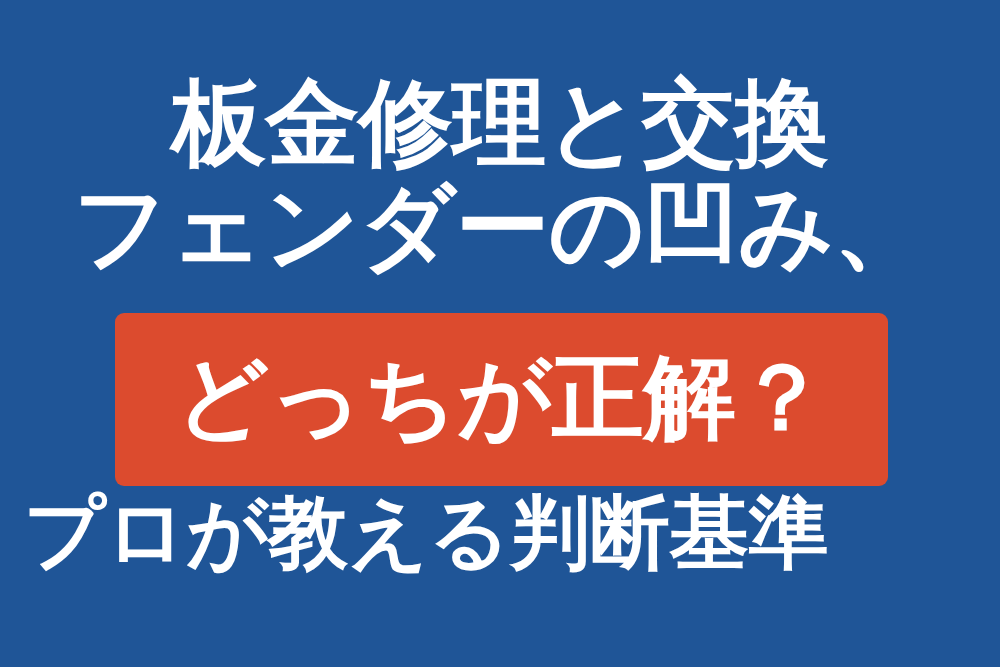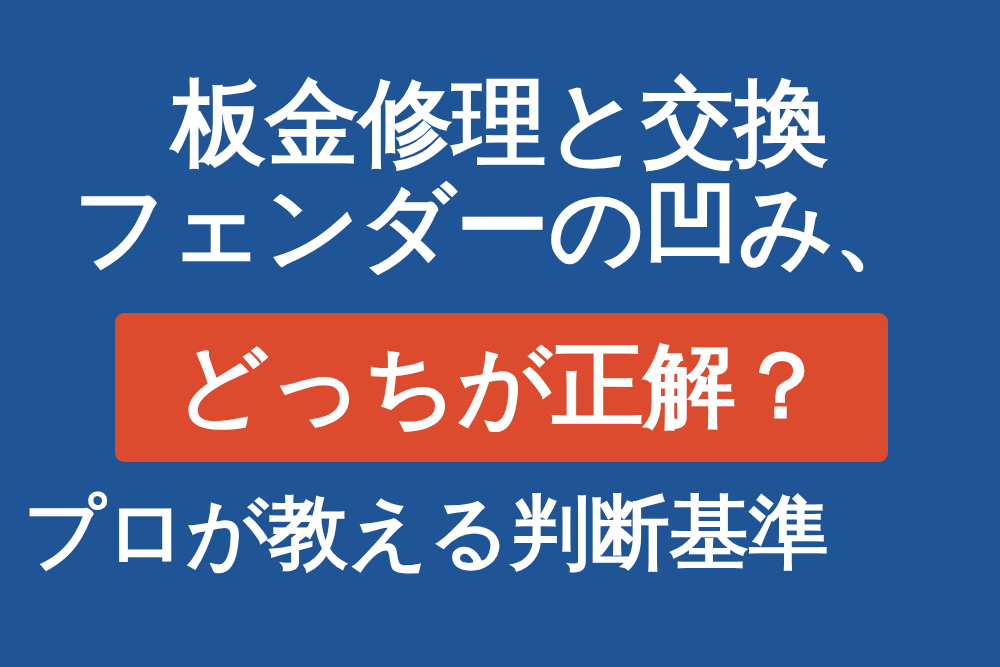--- a/index.html
+++ b/index.html
@@ -52,21 +52,21 @@
   .headline-line.line-2 {
     font-size: 94px;
   }
 
   
   .banner {
     position: absolute;
     left: 115px;
     top: 313px;
     width: 773px;
-    height: 149px;
+    height: 173px;
     background: #DC4B2E;
     border-radius: 9px;
     display: flex;
     align-items: center;
     justify-content: center;
     box-sizing: border-box;
   }
 
   .banner-text {
     color: #FFFFFF;

